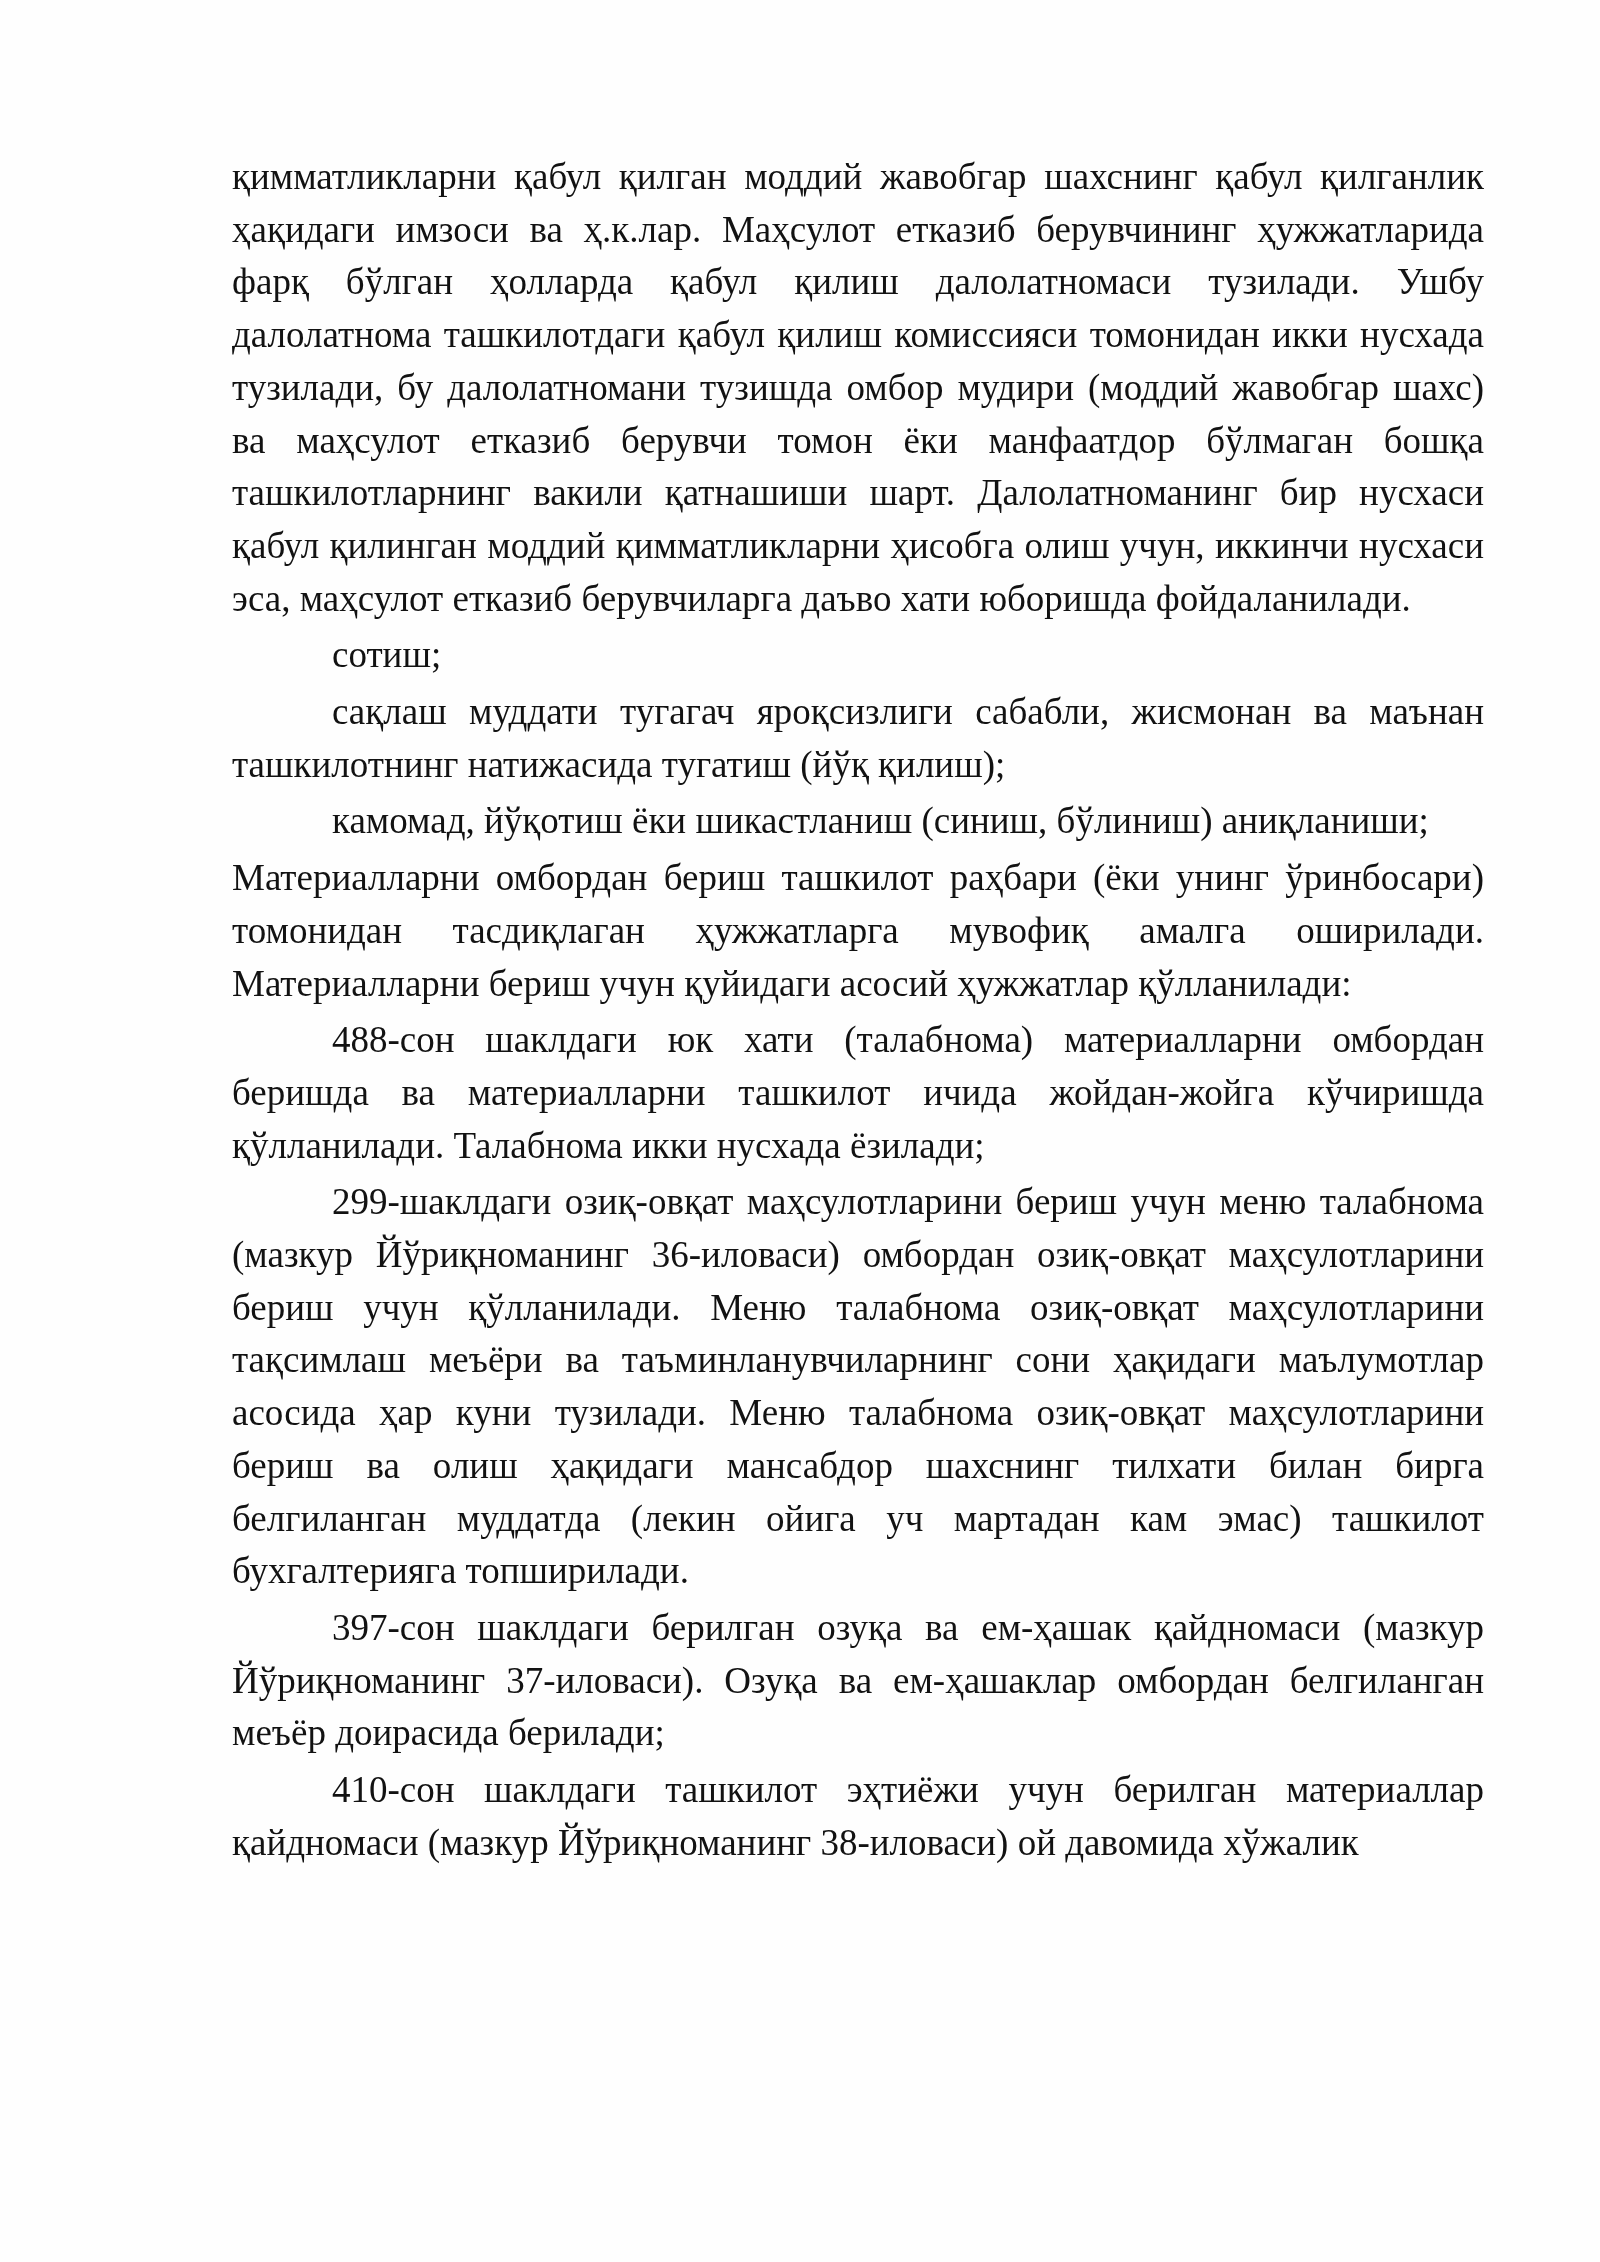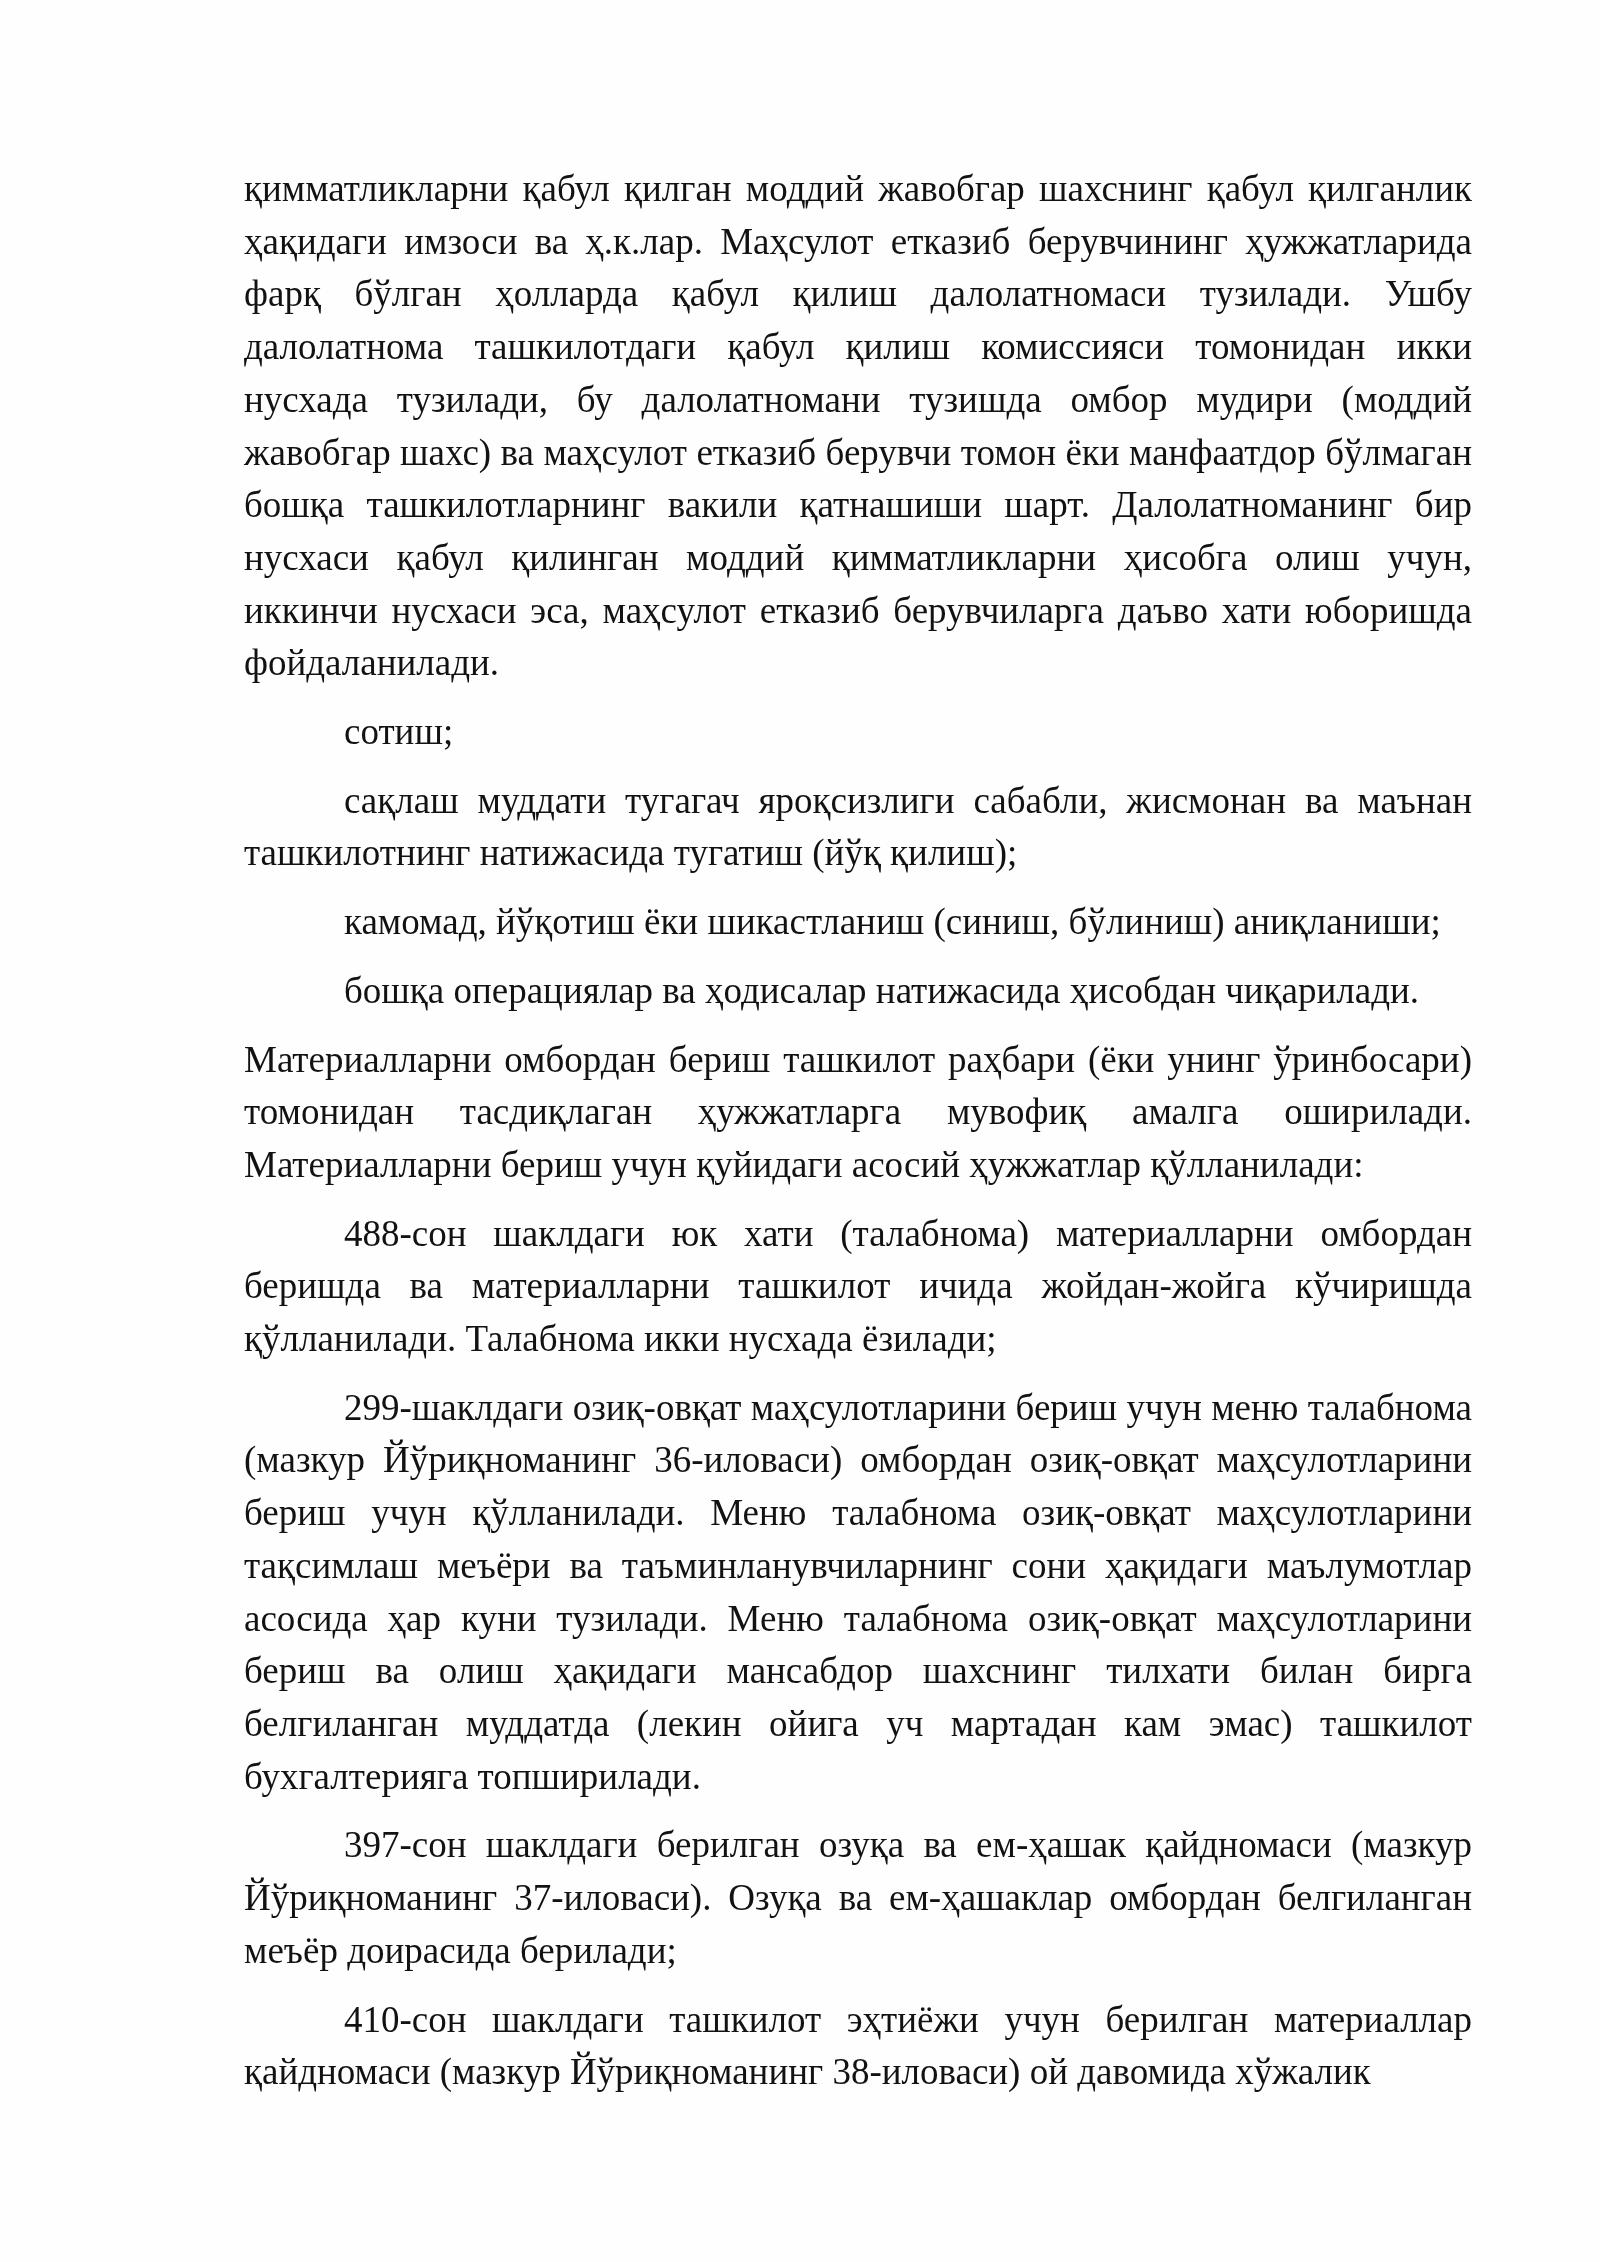--- a/index.html
+++ b/index.html
@@ -27,36 +27,35 @@
     left: 228px;
     top: 147px;
     width: 1260px;
     color: #121212;
     font-size: 37px;
     line-height: 52.7px;
     text-align: justify;
     text-justify: inter-word;
   }
   .para {
-    margin: 16px;
+    margin: 4px;
     padding: 0;
   }
   .indent-none { text-indent: 0; }
   .indent-std  { text-indent: 100px; }
   .indent-big  { text-indent: 145px; }
 </style>
 </head>
 <body>
 
 <div class="page">
   <div class="text-block">
     <p class="para indent-none">қимматликларни қабул қилган моддий жавобгар шахснинг қабул қилганлик ҳақидаги имзоси ва ҳ.к.лар. Маҳсулот етказиб берувчининг ҳужжатларида фарқ бўлган ҳолларда қабул қилиш далолатномаси тузилади. Ушбу далолатнома ташкилотдаги қабул қилиш комиссияси томонидан икки нусхада тузилади, бу далолатномани тузишда омбор мудири (моддий жавобгар шахс) ва маҳсулот етказиб берувчи томон ёки манфаатдор бўлмаган бошқа ташкилотларнинг вакили қатнашиши шарт. Далолатноманинг бир нусхаси қабул қилинган моддий қимматликларни ҳисобга олиш учун, иккинчи нусхаси эса, маҳсулот етказиб берувчиларга даъво хати юборишда фойдаланилади.</p>
     <p class="para indent-std">сотиш;</p>
     <p class="para indent-std">сақлаш муддати тугагач яроқсизлиги сабабли, жисмонан ва маънан ташкилотнинг натижасида тугатиш (йўқ қилиш);</p>
     <p class="para indent-std">камомад, йўқотиш ёки шикастланиш (синиш, бўлиниш) аниқланиши;</p>
-    <p class="para indent-std">бошқа операциялар ва ҳодисалар натижасида ҳисобдан чиқарилади.</p>
     <p class="para indent-none">Материалларни омбордан бериш ташкилот раҳбари (ёки унинг ўринбосари) томонидан тасдиқлаган ҳужжатларга мувофиқ амалга оширилади. Материалларни бериш учун қуйидаги асосий ҳужжатлар қўлланилади:</p>
     <p class="para indent-std">488-сон шаклдаги юк хати (талабнома) материалларни омбордан беришда ва материалларни ташкилот ичида жойдан-жойга кўчиришда қўлланилади. Талабнома икки нусхада ёзилади;</p>
     <p class="para indent-std">299-шаклдаги озиқ-овқат маҳсулотларини бериш учун меню талабнома (мазкур Йўриқноманинг 36-иловаси) омбордан озиқ-овқат маҳсулотларини бериш учун қўлланилади. Меню талабнома озиқ-овқат маҳсулотларини тақсимлаш меъёри ва таъминланувчиларнинг сони ҳақидаги маълумотлар асосида ҳар куни тузилади. Меню талабнома озиқ-овқат маҳсулотларини бериш ва олиш ҳақидаги мансабдор шахснинг тилхати билан бирга белгиланган муддатда (лекин ойига уч мартадан кам эмас) ташкилот бухгалтерияга топширилади.</p>
     <p class="para indent-std">397-сон шаклдаги берилган озуқа ва ем-ҳашак қайдномаси (мазкур Йўриқноманинг 37-иловаси). Озуқа ва ем-ҳашаклар омбордан белгиланган меъёр доирасида берилади;</p>
     <p class="para indent-std">410-сон шаклдаги ташкилот эҳтиёжи учун берилган материаллар қайдномаси (мазкур Йўриқноманинг 38-иловаси) ой давомида хўжалик</p>
   </div>
 </div>
 
 </body></html>

